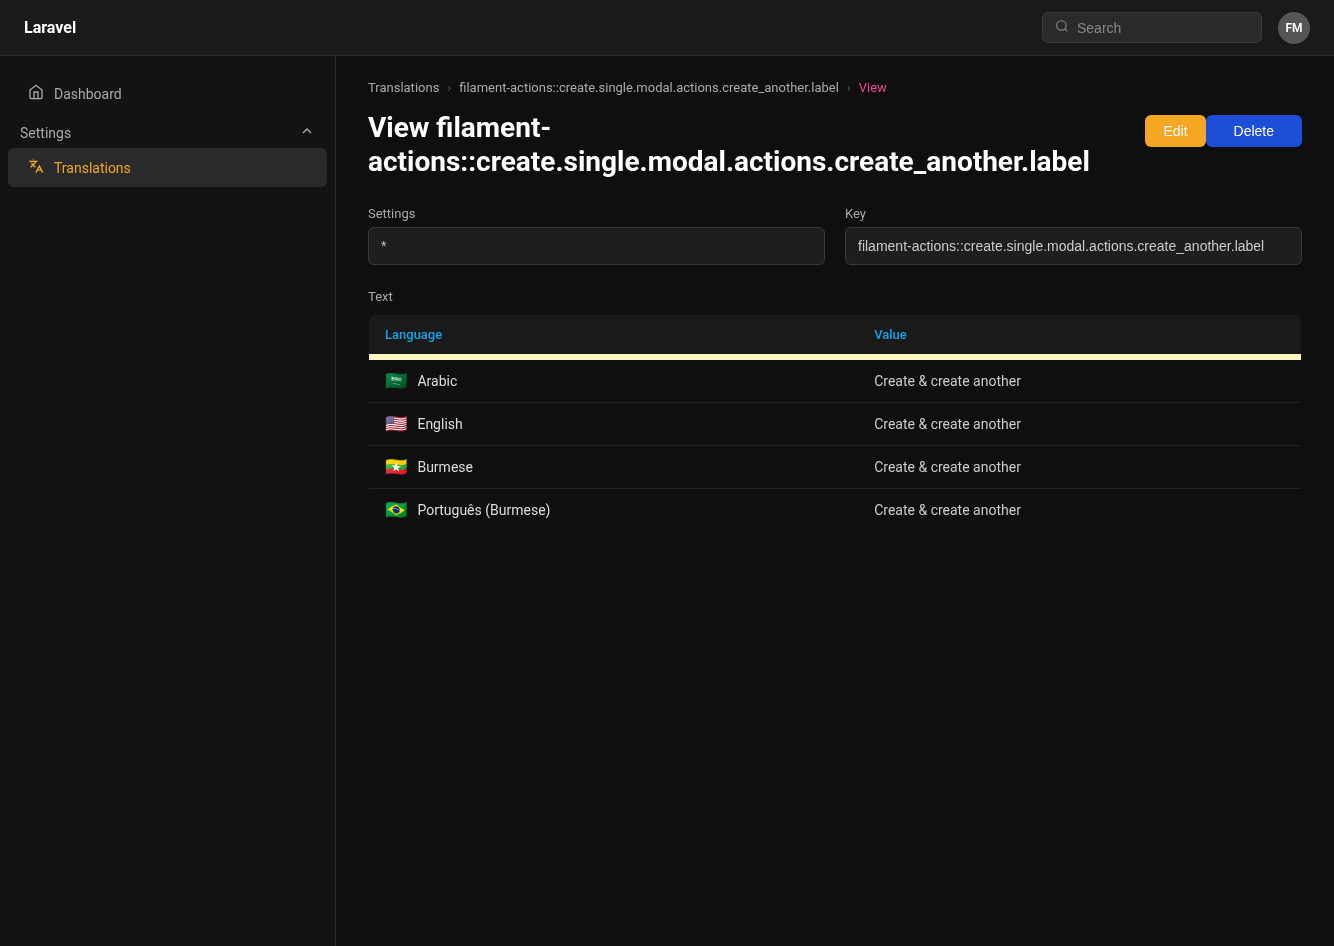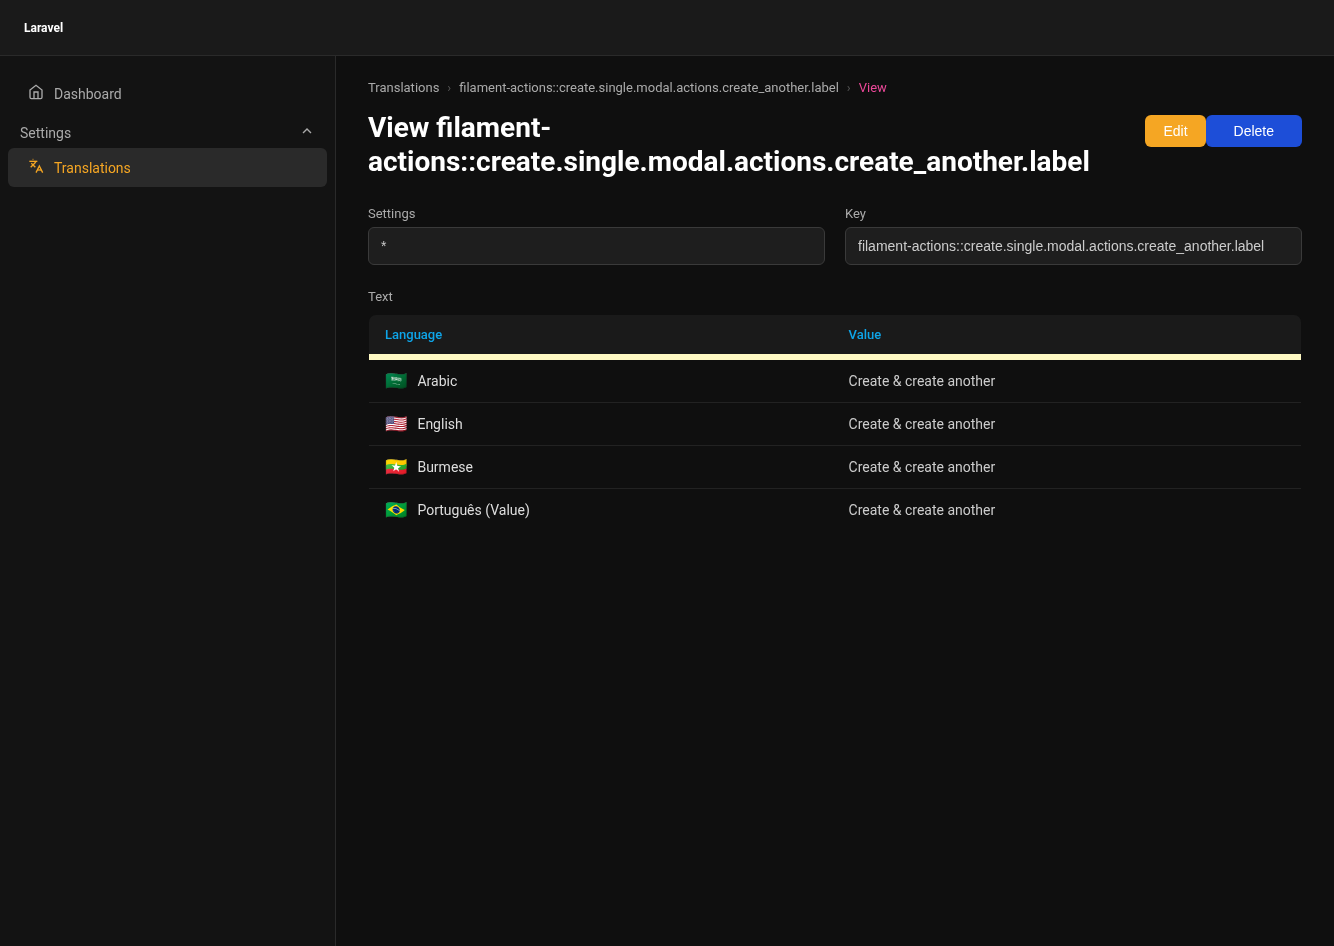--- a/index.html
+++ b/index.html
@@ -15,21 +15,21 @@
     .topnav {
       background: #1a1a1a;
       display: flex;
       align-items: center;
       justify-content: space-between;
       padding: 0 24px;
       height: 56px;
       border-bottom: 1px solid #2a2a2a;
     }
     .topnav-brand {
-      font-size: 12px;
+      font-size: 16px;
       font-weight: 700;
       color: #fff;
     }
     .topnav-right {
       display: flex;
       align-items: center;
       gap: 16px;
     }
     .search-box {
       display: flex;
@@ -245,20 +245,32 @@
     }
     .value-cell {
       color: #888;
     }
   </style>
 </head>
 <body>
 
 <nav class="topnav">
   <span class="topnav-brand">Laravel</span>
+  <div class="topnav-right">
+    <div class="search-box">
+      <span class="search-icon-svg">
+        <svg width="14" height="14" viewBox="0 0 24 24" fill="none" stroke="currentColor" stroke-width="2">
+          <circle cx="11" cy="11" r="8"></circle>
+            <line x1="21" y1="21" x2="16.65" y2="16.65"></line>
+        </svg>
+      </span>
+      <input class="search-input" type="text" placeholder="Search" style="">
+    </div>
+    <div class="avatar-badge">FM</div>
+  </div>
 </nav>
 
 <div class="layout">
 
   <aside class="sidebar">
     <div class="sidebar-item">
       <span>
         <svg width="16" height="16" viewBox="0 0 24 24" fill="none" stroke="currentColor" stroke-width="2">
           <path d="M3 9l9-7 9 7v11a2 2 0 0 1-2 2H5a2 2 0 0 1-2-2z"></path>
           <polyline points="9 22 9 12 15 12 15 22"></polyline>
@@ -354,21 +366,21 @@
         <span class="flag">🇲🇲</span>
         <span class="lang-name">Burmese</span>
       </div>
     </td>
     <td class="value-cell">Create &amp; create another</td>
   </tr>
             <tr>
     <td>
       <div class="lang-cell">
         <span class="flag">🇧🇷</span>
-        <span class="lang-name">Português (Value)</span>
+        <span class="lang-name">Português (Burmese)</span>
       </div>
     </td>
     <td class="value-cell">Create &amp; create another</td>
   </tr>
           </tbody>
       </table>
     </div>
 
   </main>
 </div>

